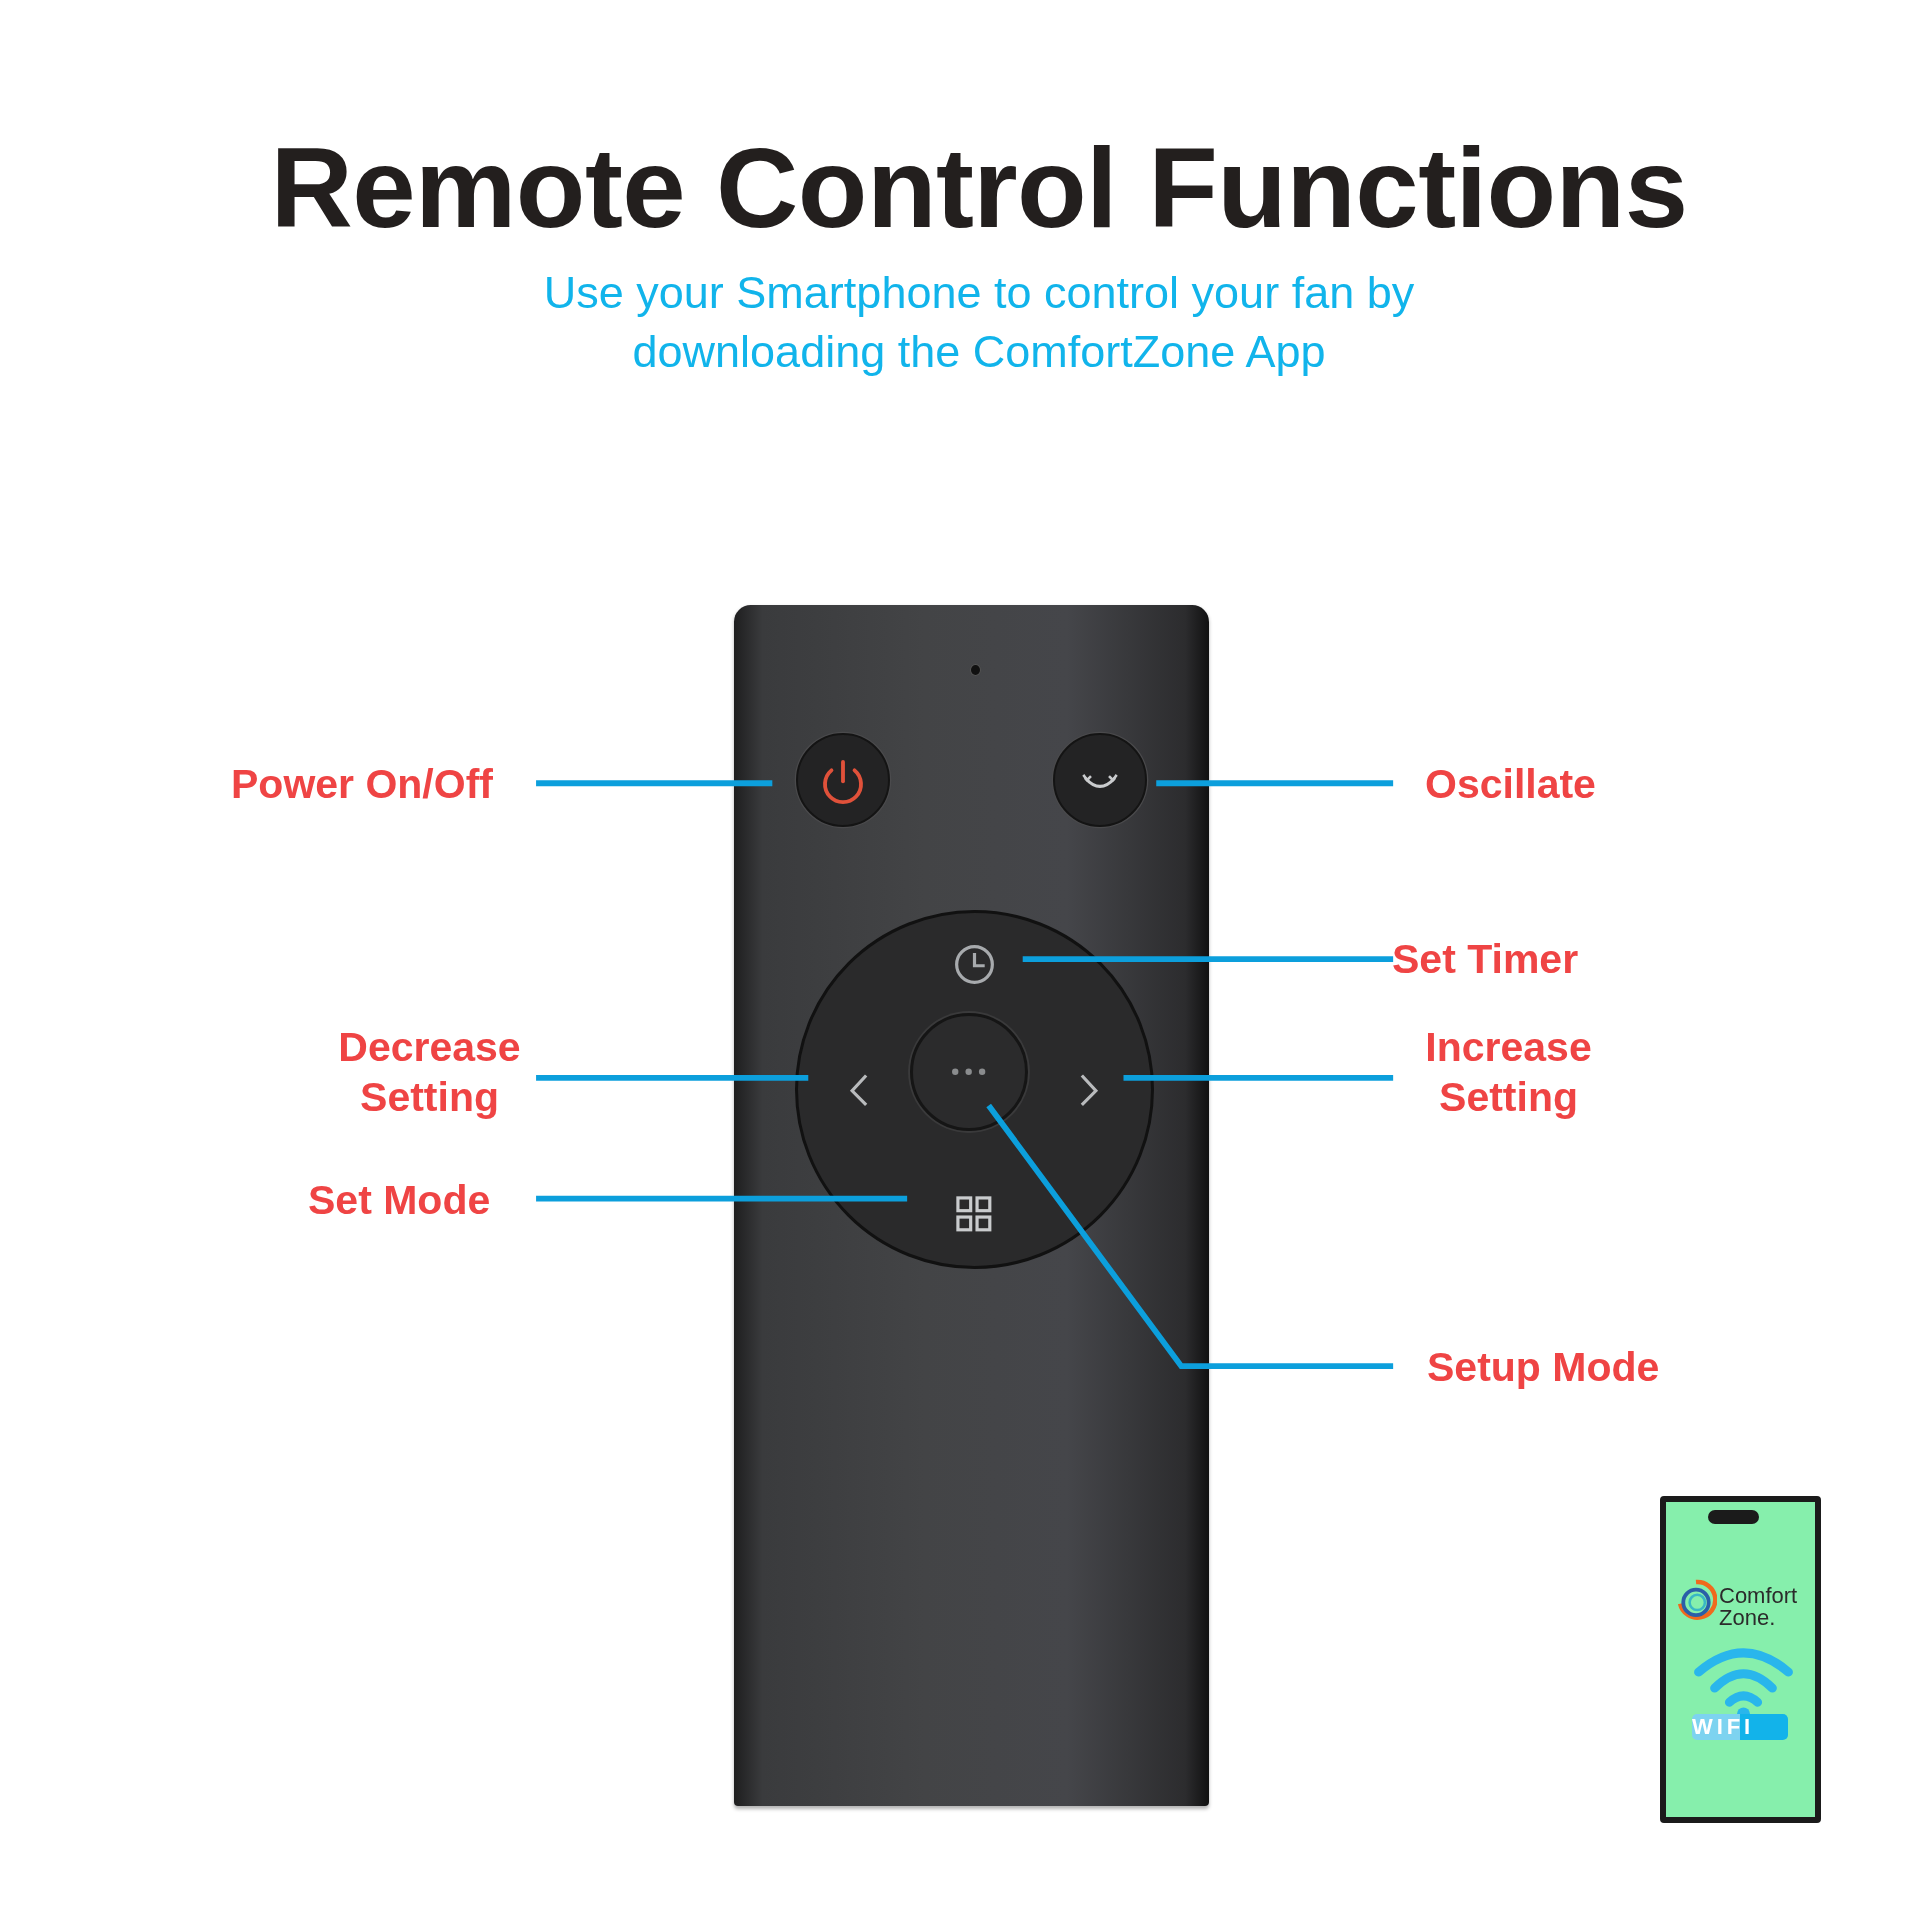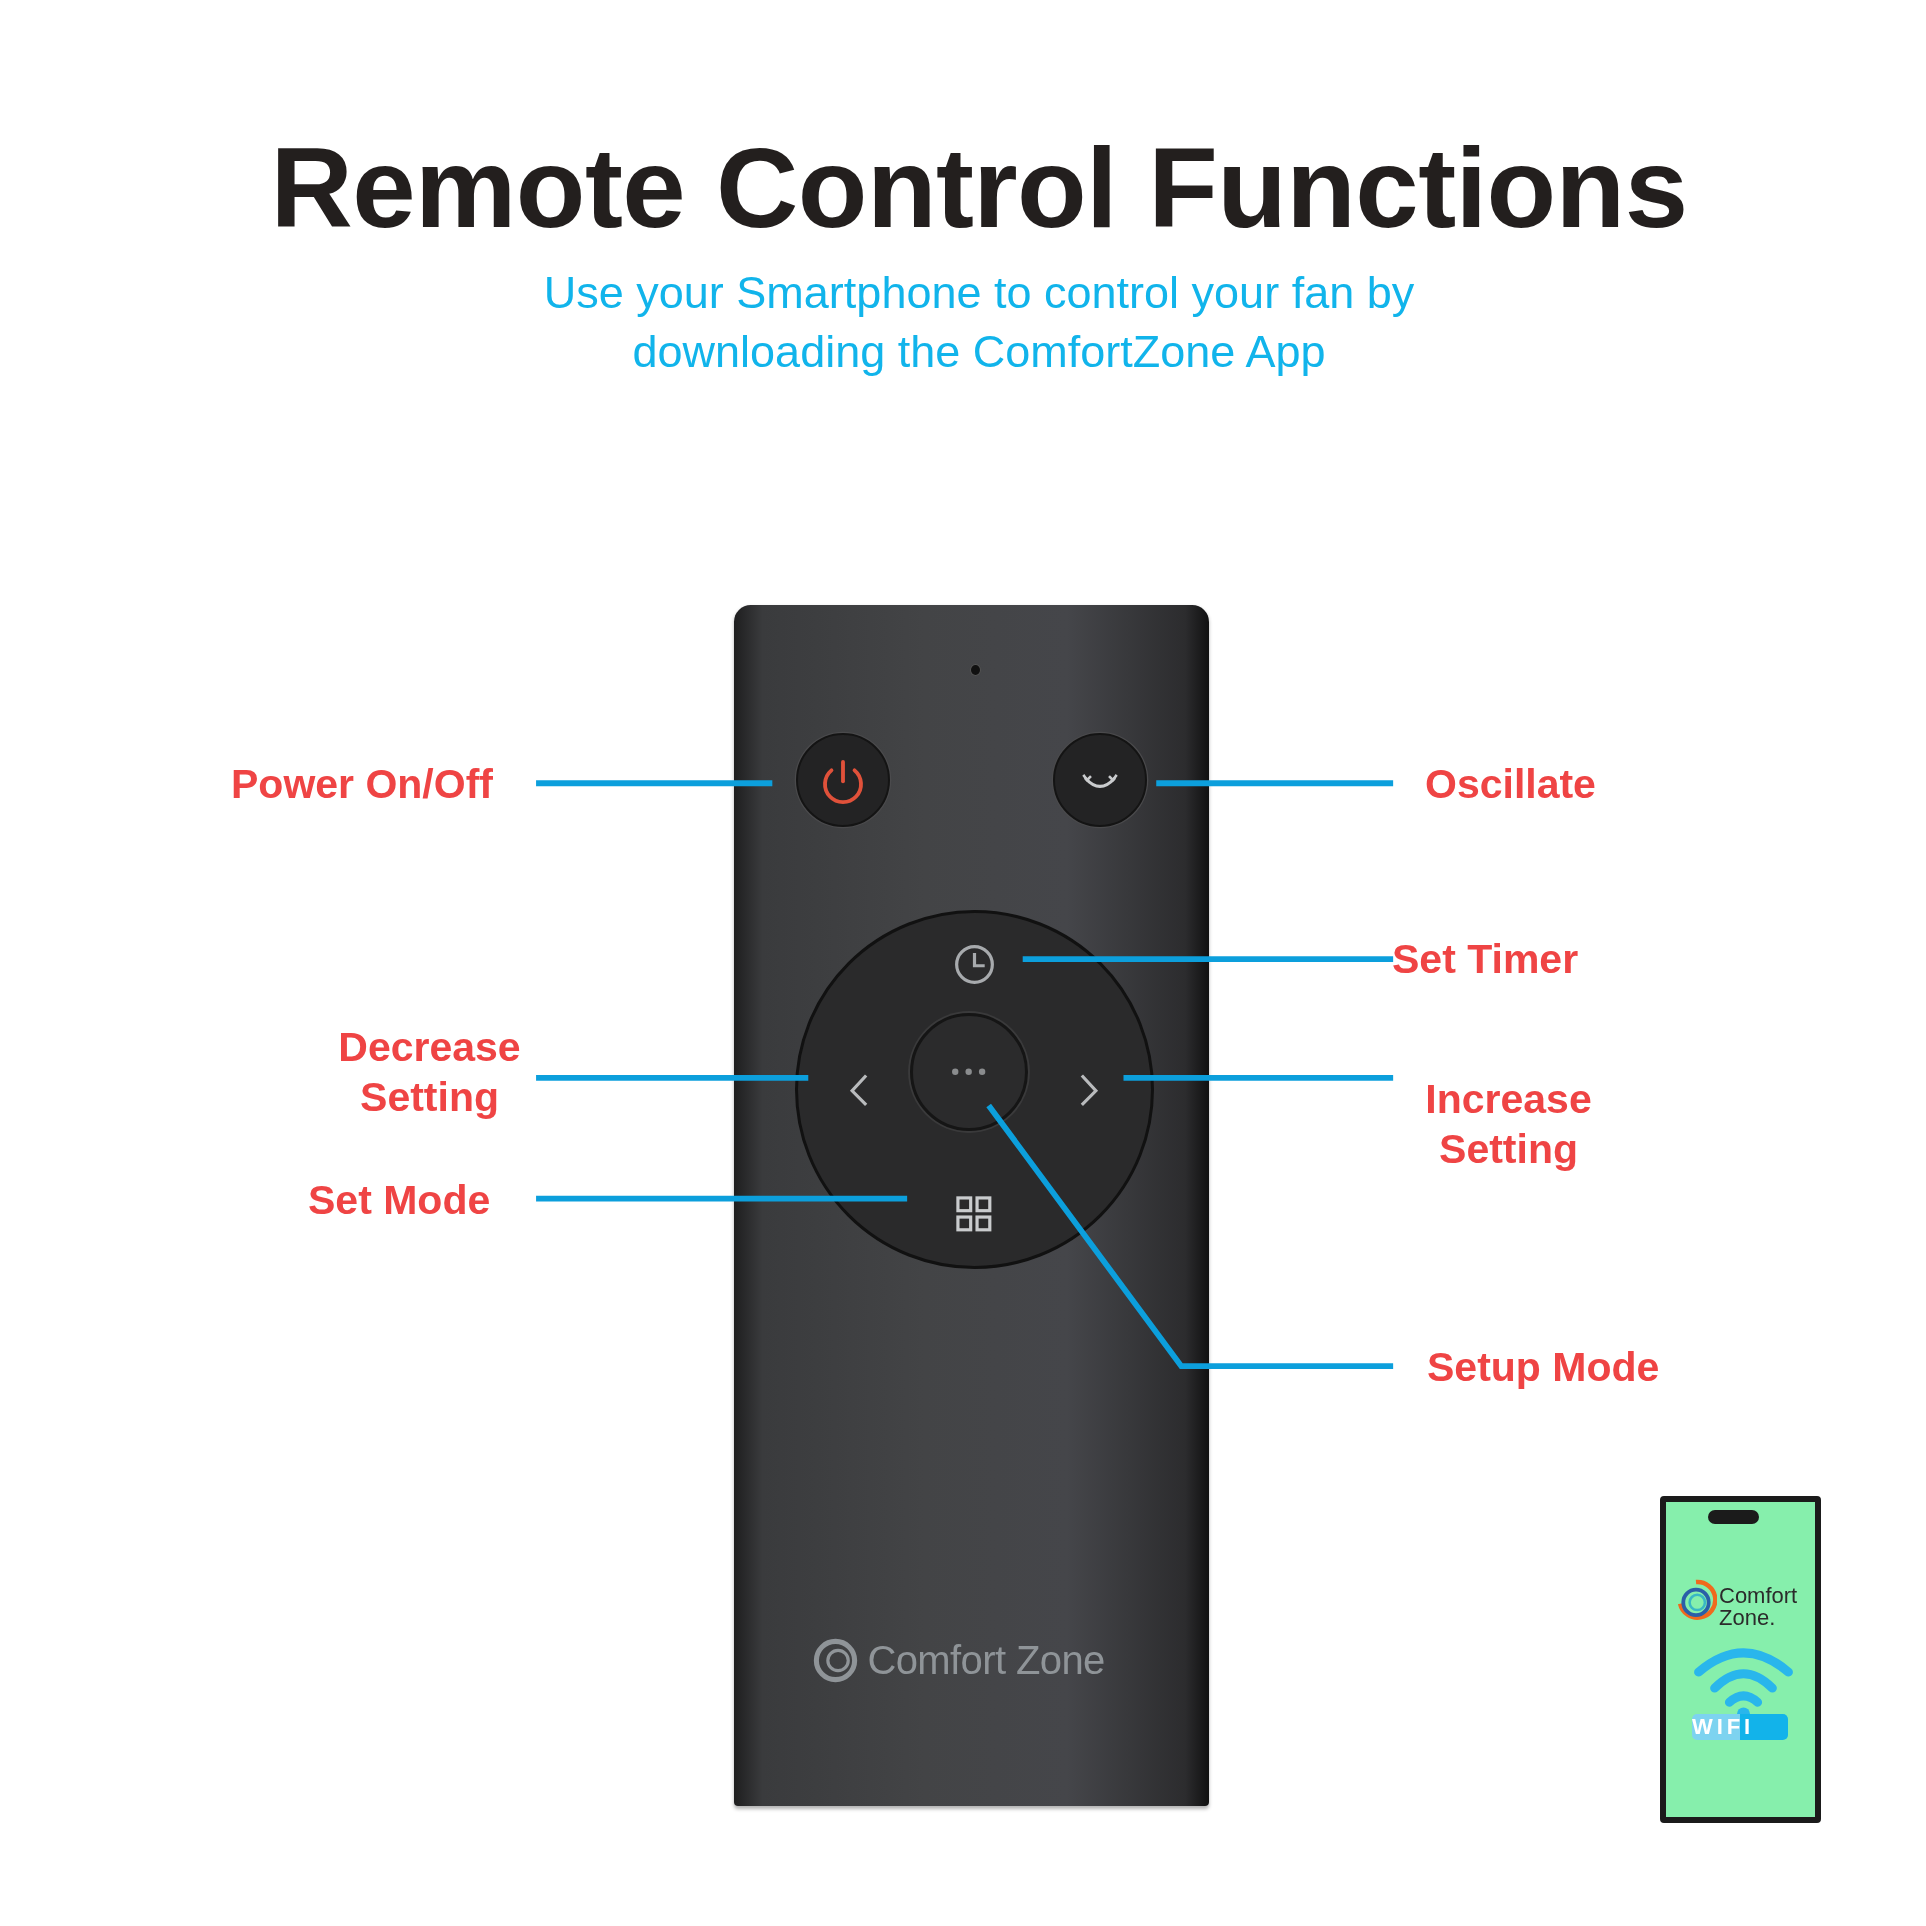--- a/index.html
+++ b/index.html
@@ -76,27 +76,20 @@
     <div style="position:absolute;left:151px;top:276px;width:51px;height:51px;">
       <svg width="51" height="51" viewBox="0 0 80 80">
         <rect x="14" y="14" width="20" height="20" fill="none" stroke="#c9cbcd" stroke-width="5"></rect>
         <rect x="44" y="14" width="20" height="20" fill="none" stroke="#c9cbcd" stroke-width="5"></rect>
         <rect x="14" y="44" width="20" height="20" fill="none" stroke="#c9cbcd" stroke-width="5"></rect>
         <rect x="44" y="44" width="20" height="20" fill="none" stroke="#c9cbcd" stroke-width="5"></rect>
       </svg>
     </div>
   </div>
 
-  <div class="logo">
-    <svg width="51" height="51" viewBox="0 0 80 80">
-      <circle cx="40" cy="40" r="30" fill="none" stroke="#8f9498" stroke-width="8"></circle>
-      <circle cx="44" cy="40" r="16" fill="none" stroke="#8f9498" stroke-width="5"></circle>
-    </svg>
-    <span>Comfort Zone</span>
-  </div>
 </div>
 
 <svg class="lines" width="1926" height="1926" viewBox="0 0 3000 3000">
   <g stroke="#0c9fdc" stroke-width="9" fill="none">
     <line x1="835" y1="1220" x2="1203" y2="1220"></line>
     <line x1="1801" y1="1220" x2="2170" y2="1220"></line>
     <line x1="1593" y1="1494" x2="2170" y2="1494"></line>
     <line x1="835" y1="1679" x2="1259" y2="1679"></line>
     <line x1="1750" y1="1679" x2="2170" y2="1679"></line>
     <line x1="835" y1="1867" x2="1413" y2="1867"></line>
@@ -104,21 +97,21 @@
   </g>
 </svg>
 
 <div class="label" style="left:231px;top:759px;">Power On/Off</div>
 <div class="label" style="left:1425px;top:759px;">Oscillate</div>
 <div class="label" style="left:1392px;top:934px;">Set Timer</div>
 <div class="label center-al" style="left:327px;top:1022px;width:205px;">
   <div>Decrease</div>
   <div>Setting</div>
 </div>
-<div class="label center-al" style="left:1412px;top:1074px;width:193px;">
+<div class="label center-al" style="left:1412px;top:1022px;width:193px;">
   <div>Increase</div>
   <div>Setting</div>
 </div>
 <div class="label right-al" style="left:308px;top:1175px;width:212px;">Set Mode</div>
 <div class="label" style="left:1427px;top:1342px;">Setup Mode</div>
 
 <div class="phone">
   <div class="notch"></div>
   <svg style="position:absolute;left:9px;top:76px;" width="42" height="45" viewBox="0 0 66 70">
     <path d="M33 6 A28 28 0 1 1 8 40" fill="none" stroke="#f06a1d" stroke-width="7"></path>

